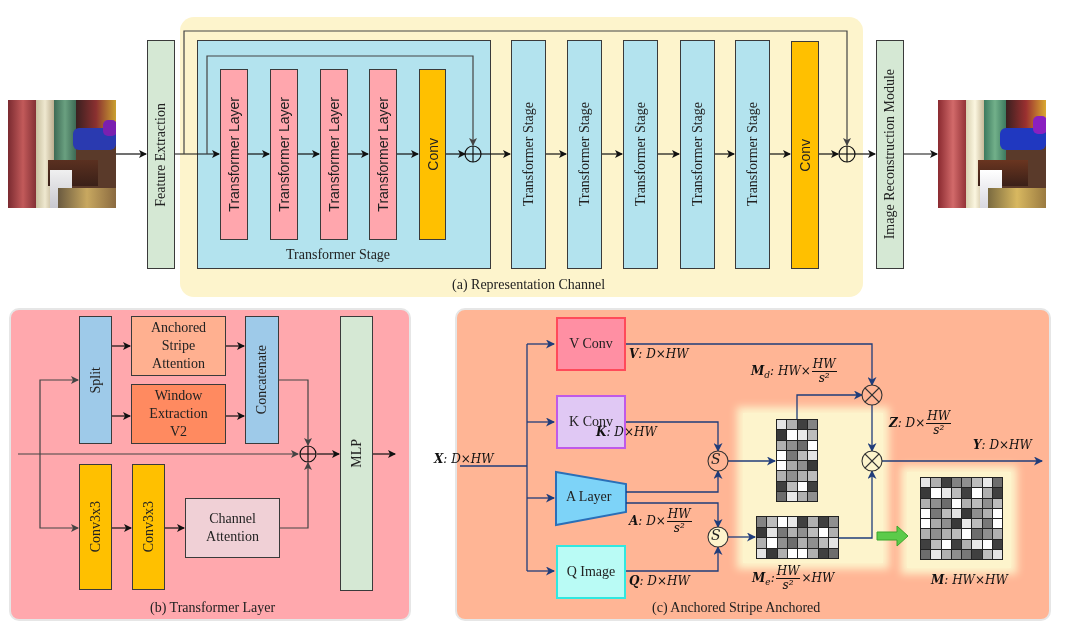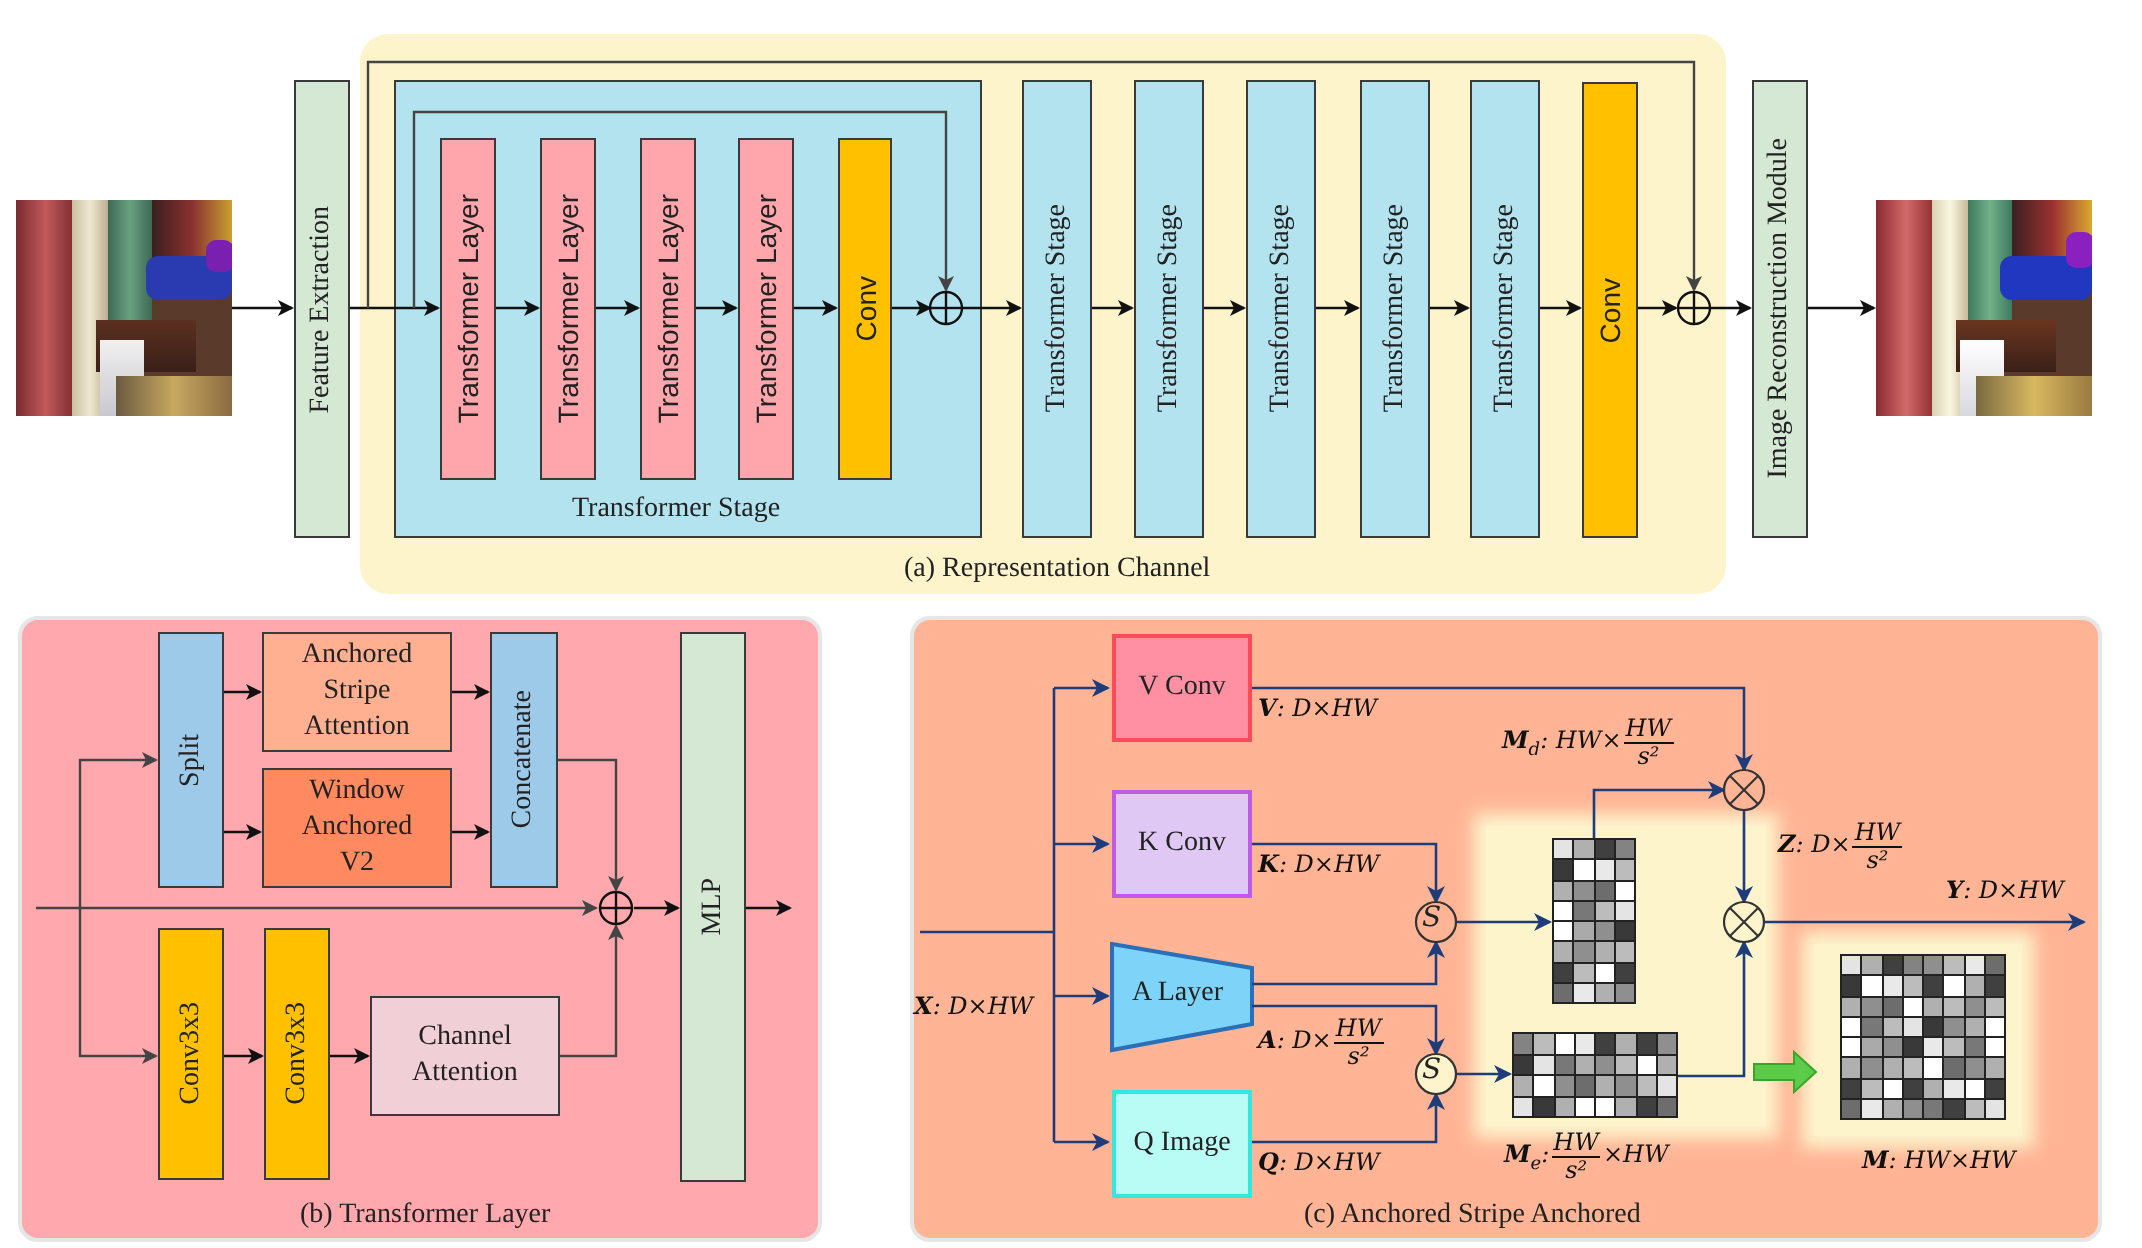--- a/index.html
+++ b/index.html
@@ -140,21 +140,21 @@
 
 <div class="abs" style="left:9px;top:308px;width:402px;height:313px;background:#ffa8ad;border:2px solid #e6e6e6;border-radius:10px;"></div>
 
 <div class="box" style="left:79px;top:316px;width:33px;height:128px;background:#9ecae9;">
   <span class="vt serif" style="font-size:14px;">Split</span>
   </div>
 <div class="box serif" style="left:131px;top:316px;width:95px;height:60px;background:#ffb090;text-align:center;font-size:14px;line-height:18px;padding:0 6px;">
   <span>Anchored Stripe Attention</span>
   </div>
 <div class="box serif" style="left:131px;top:384px;width:95px;height:60px;background:#ff8a60;text-align:center;font-size:14px;line-height:18px;padding:0 12px;">
-  <span>Window Anchored V2</span>
+  <span>Window Extraction V2</span>
   </div>
 <div class="box" style="left:245px;top:316px;width:34px;height:128px;background:#9ecae9;">
   <span class="vt serif" style="font-size:14px;">Concatenate</span>
   </div>
 
 <div class="box" style="left:79px;top:464px;width:33px;height:126px;background:#ffc000;">
   <span class="vt serif" style="font-size:14px;">Conv3x3</span>
   </div>
 <div class="box" style="left:132px;top:464px;width:33px;height:126px;background:#ffc000;">
   <span class="vt serif" style="font-size:14px;">Conv3x3</span>
@@ -392,25 +392,25 @@
     <div style="background: rgb(109, 109, 109);"></div>
     <div style="background: rgb(233, 233, 233);"></div>
     <div style="background: rgb(176, 176, 176);"></div>
     <div style="background: rgb(143, 143, 143);"></div>
     <div style="background: rgb(120, 120, 120);"></div>
     <div style="background: rgb(64, 64, 64);"></div>
     <div style="background: rgb(188, 188, 188);"></div>
     <div style="background: rgb(228, 228, 228);"></div>
   </div>
 
-<div class="abs math" style="left:457px;top:452px;margin-top:44px;">
+<div class="abs math" style="left:434px;top:452px;">
   <b>X</b><span>: D×HW</span></div>
 <div class="abs math" style="left:629px;top:347px;">
   <b>V</b><span>: D×HW</span></div>
-<div class="abs math" style="left:629px;top:425px;">
+<div class="abs math" style="left:596px;top:425px;">
   <b>K</b><span>: D×HW</span></div>
 <div class="abs math" style="left:629px;top:574px;">
   <b>Q</b><span>: D×HW</span></div>
 <div class="abs math" style="left:629px;top:508px;">
   <b>A</b><span>: D×</span><span class="frac">
       <span class="num">HW</span>
       <span>s²</span>
     </span></div>
 <div class="abs math" style="left:751px;top:358px;">
   <b>M</b><sub style="font-size:9px;">d</sub><span>: HW×</span><span class="frac">

